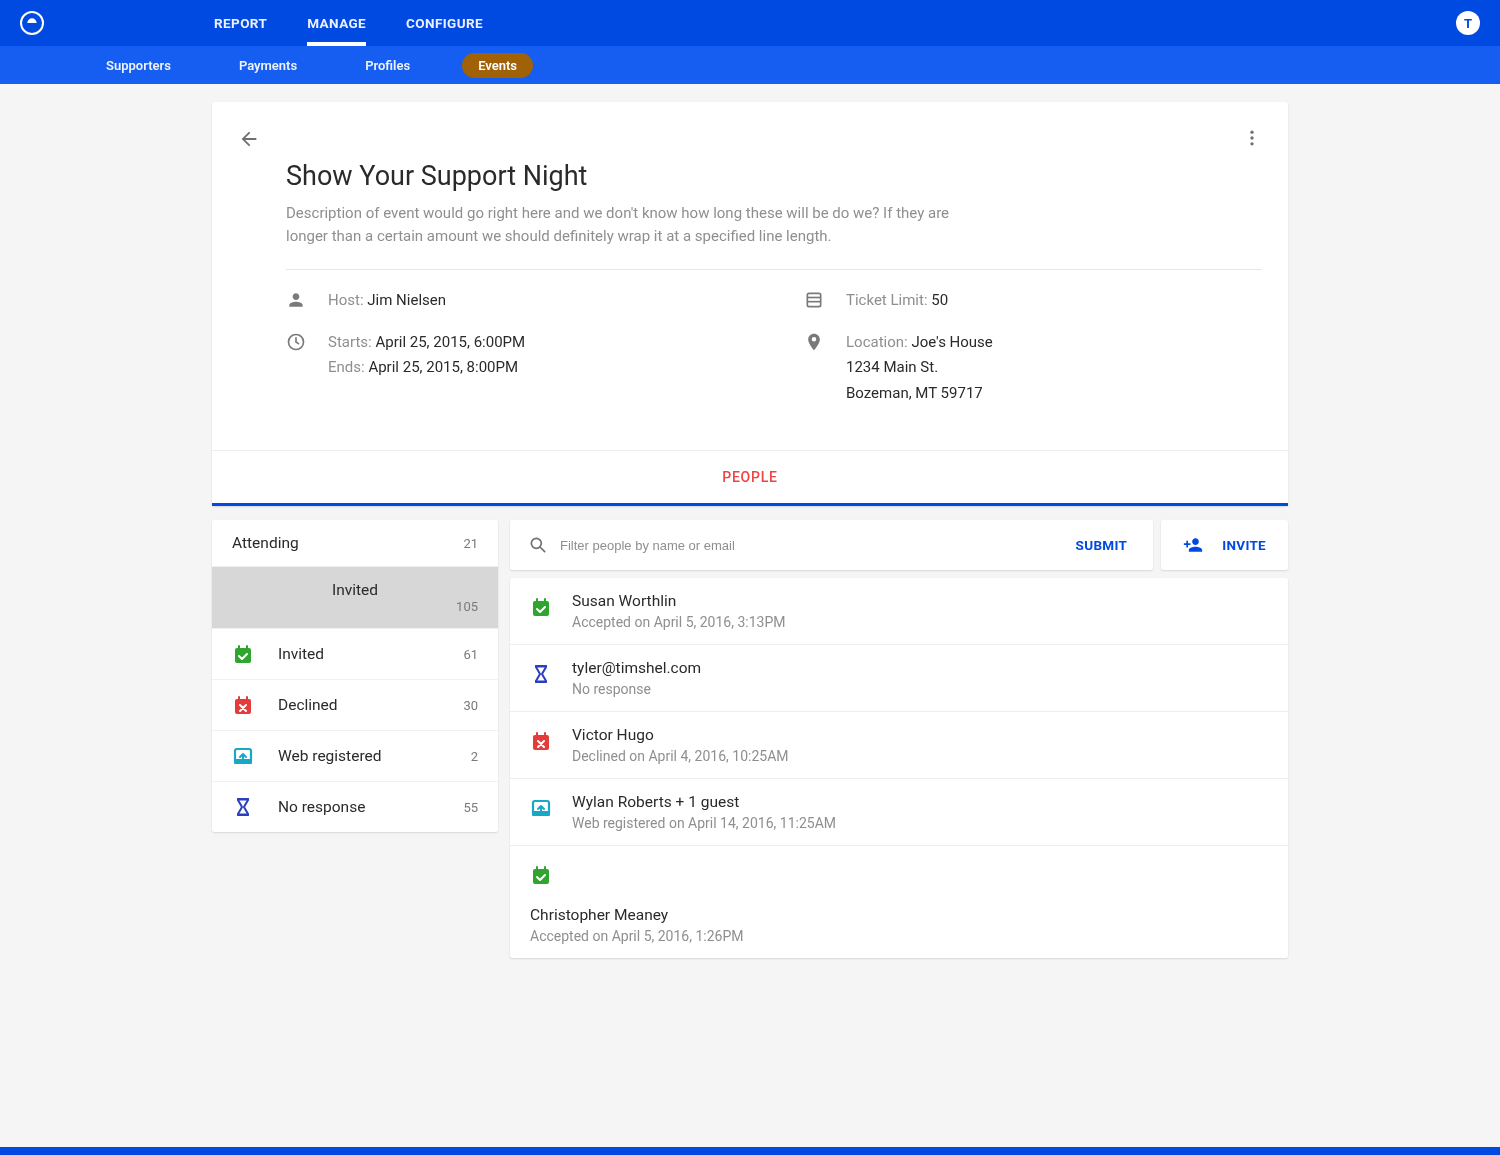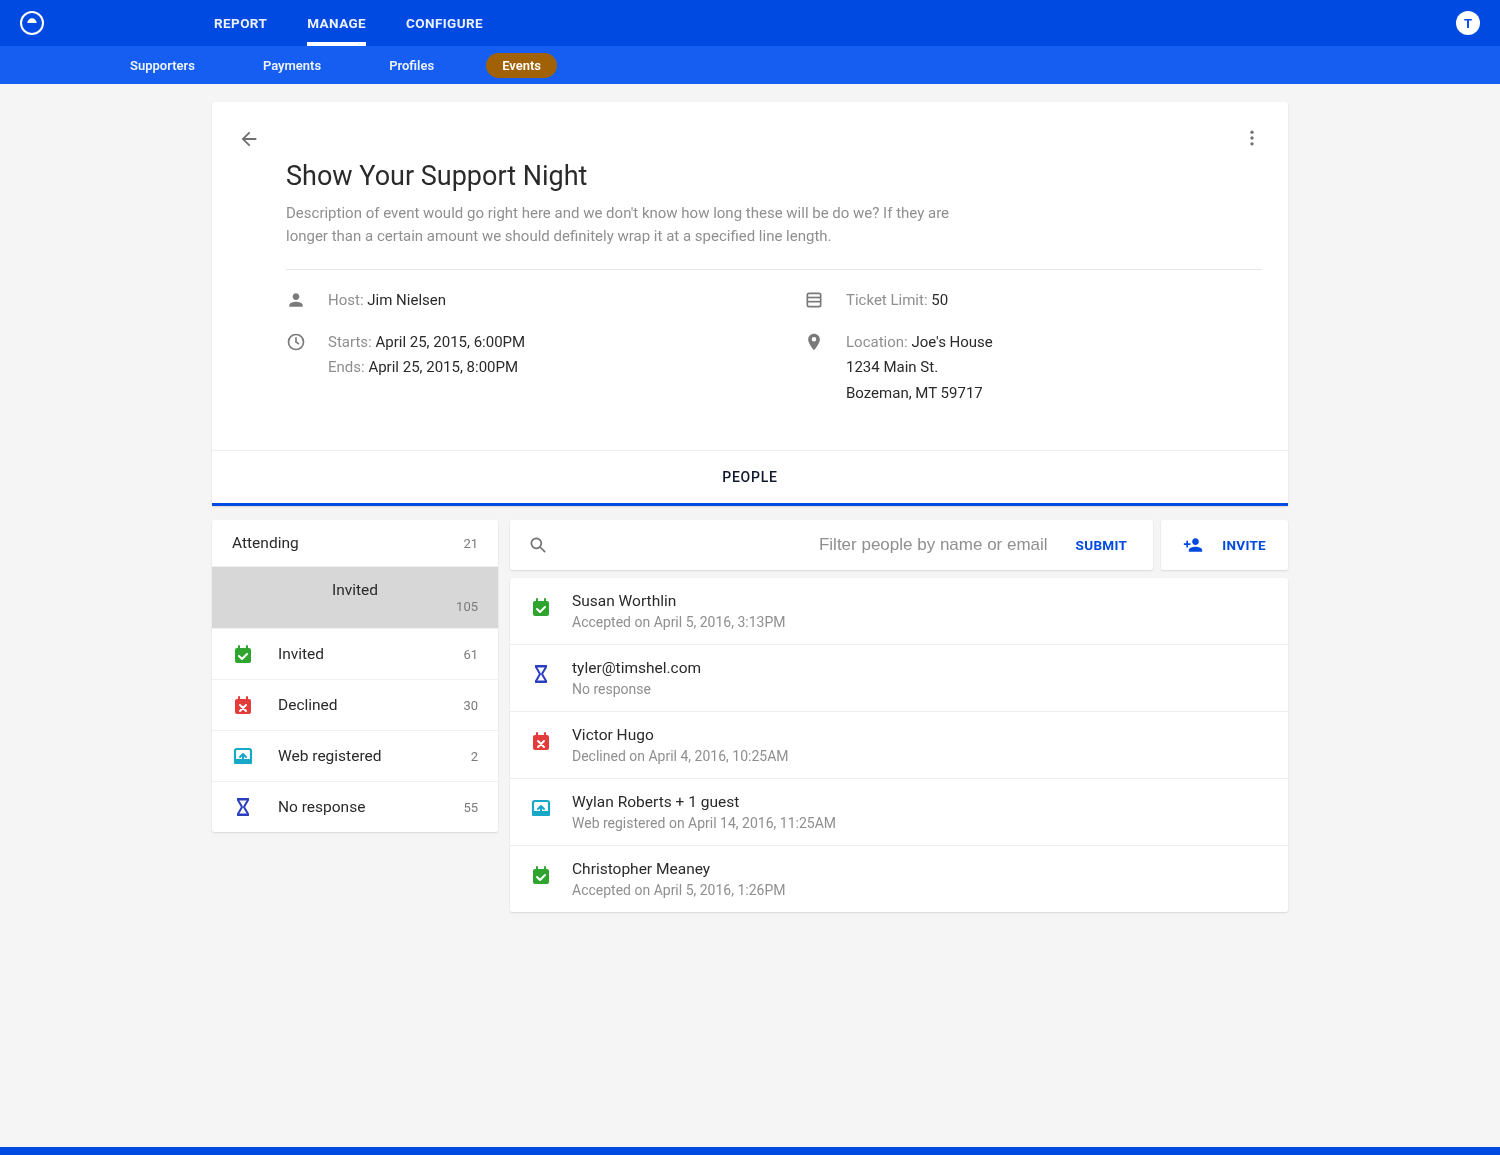--- a/index.html
+++ b/index.html
@@ -51,21 +51,21 @@
     color: #0049e1;
     font-weight: 700;
     font-size: 13px;
     display:flex; align-items:center; justify-content:center;
   }
   
   .subbar {
     background: #165ef2;
     height: 38px;
     display:flex; align-items:center;
-    padding-left: 114px;
+    padding-left: 90px;
     gap: 36px;
   }
   .subnav-item {
     font-size: 13px;
     font-weight: 600;
     color: rgba(255,255,255,0.92);
     cursor:pointer;
     padding: 5px 16px;
     border-radius: 14px;
   }
@@ -100,21 +100,21 @@
   .tab {
     flex:1; text-align:center;
     padding: 18px 0;
     font-size: 14px;
     font-weight:500;
     letter-spacing: 0.8px;
     color:#8f8f8f;
     cursor:pointer;
     border-bottom: 3px solid transparent;
   }
-  .tab.active { color:#0f172a; border-bottom-color:#0049e1; }
+  .tab.active { color:#ef4444; border-bottom-color:#0049e1; }
   
   .lower { display:flex; gap: 12px; margin-top: 14px; align-items:flex-start; }
   .sidebar { width: 286px; }
   .side-card { padding: 0; overflow:hidden; }
   .side-item {
     display:flex; align-items:center;
     padding: 14px 20px;
     font-size: 15.5px;
     color:#2a2a2a;
     cursor:pointer;
@@ -131,24 +131,23 @@
     flex:1;
     background:#fff;
     border-radius:2px;
     box-shadow: 0 1px 2px rgba(0,0,0,0.12), 0 0 1px rgba(0,0,0,0.06);
     display:flex; align-items:center;
     padding: 0 18px;
     height: 50px;
   }
   .search-box input {
     border:none; outline:none; flex:1;
-    font-size: 17px;
+    font-size: 13px;
     color:#be185d;
     padding: 0 12px;
-    text-align: right;
   }
   .search-box input::placeholder { color:#8f8f8f; }
   .submit-btn {
     color:#0049e1; font-weight:700; font-size:13.5px;
     letter-spacing:0.3px; cursor:pointer;
     padding: 0 8px 0 16px;
   }
   .invite-btn {
     background:#fff;
     height:50px;
@@ -160,21 +159,21 @@
     letter-spacing:0.3px; cursor:pointer;
   }
   
   .people-list { }
   .person-row {
     display:flex; align-items:flex-start;
     padding: 14px 20px;
     border-bottom:1px solid #eee;
     gap: 20px;
   }
-  .person-row:last-child { border-bottom:none; }
+  .person-row:last-child { border-bottom:none;flex-direction:column; }
   .picon { width:22px; padding-top:4px; }
   .pname { font-size:15.5px; color:#2a2a2a; margin-bottom:4px; }
   .pstatus { font-size:14px; color:#8f8f8f; }
   .bottom-bar {
     position:absolute; bottom:0; left:0; right:0;
     height:8px; background:#0049e1;
   }
   svg { display:block; }
 </style>
 </head>

